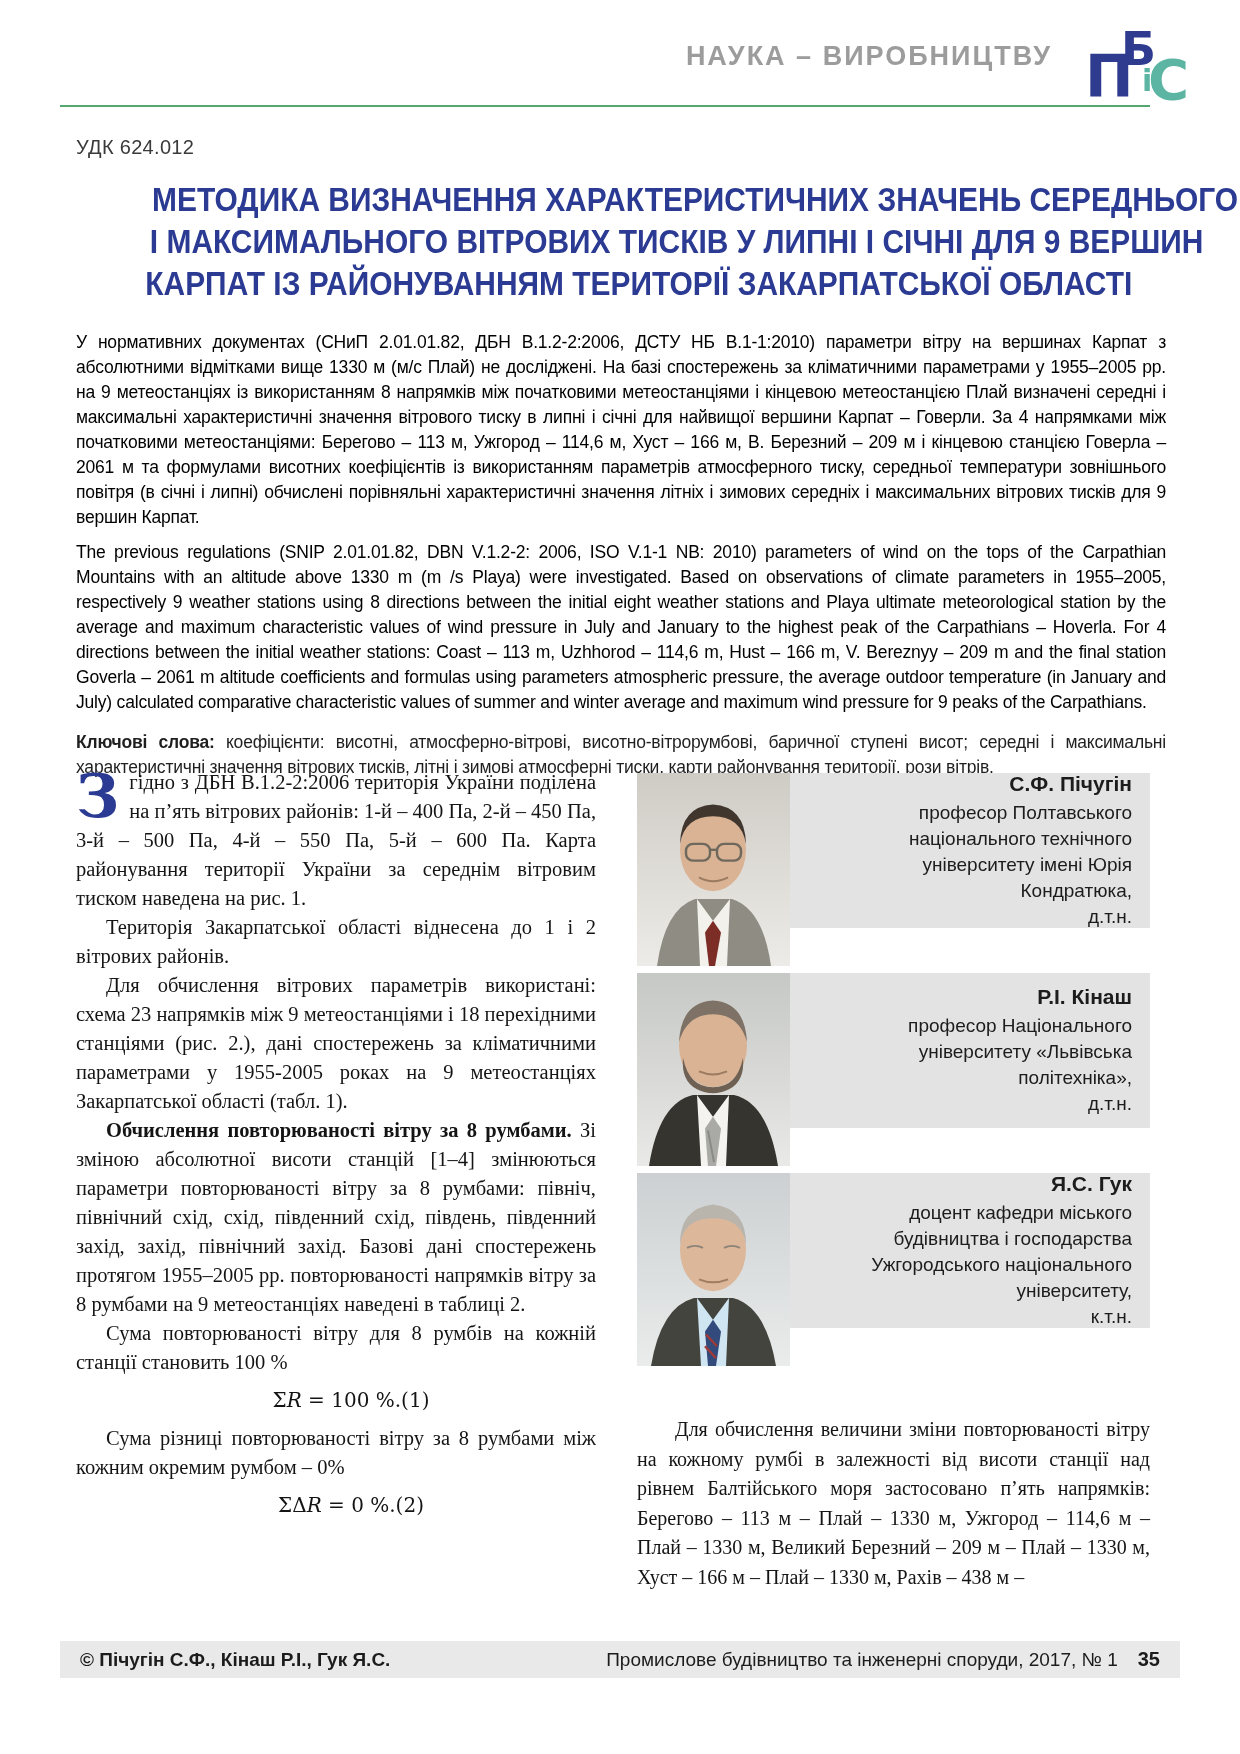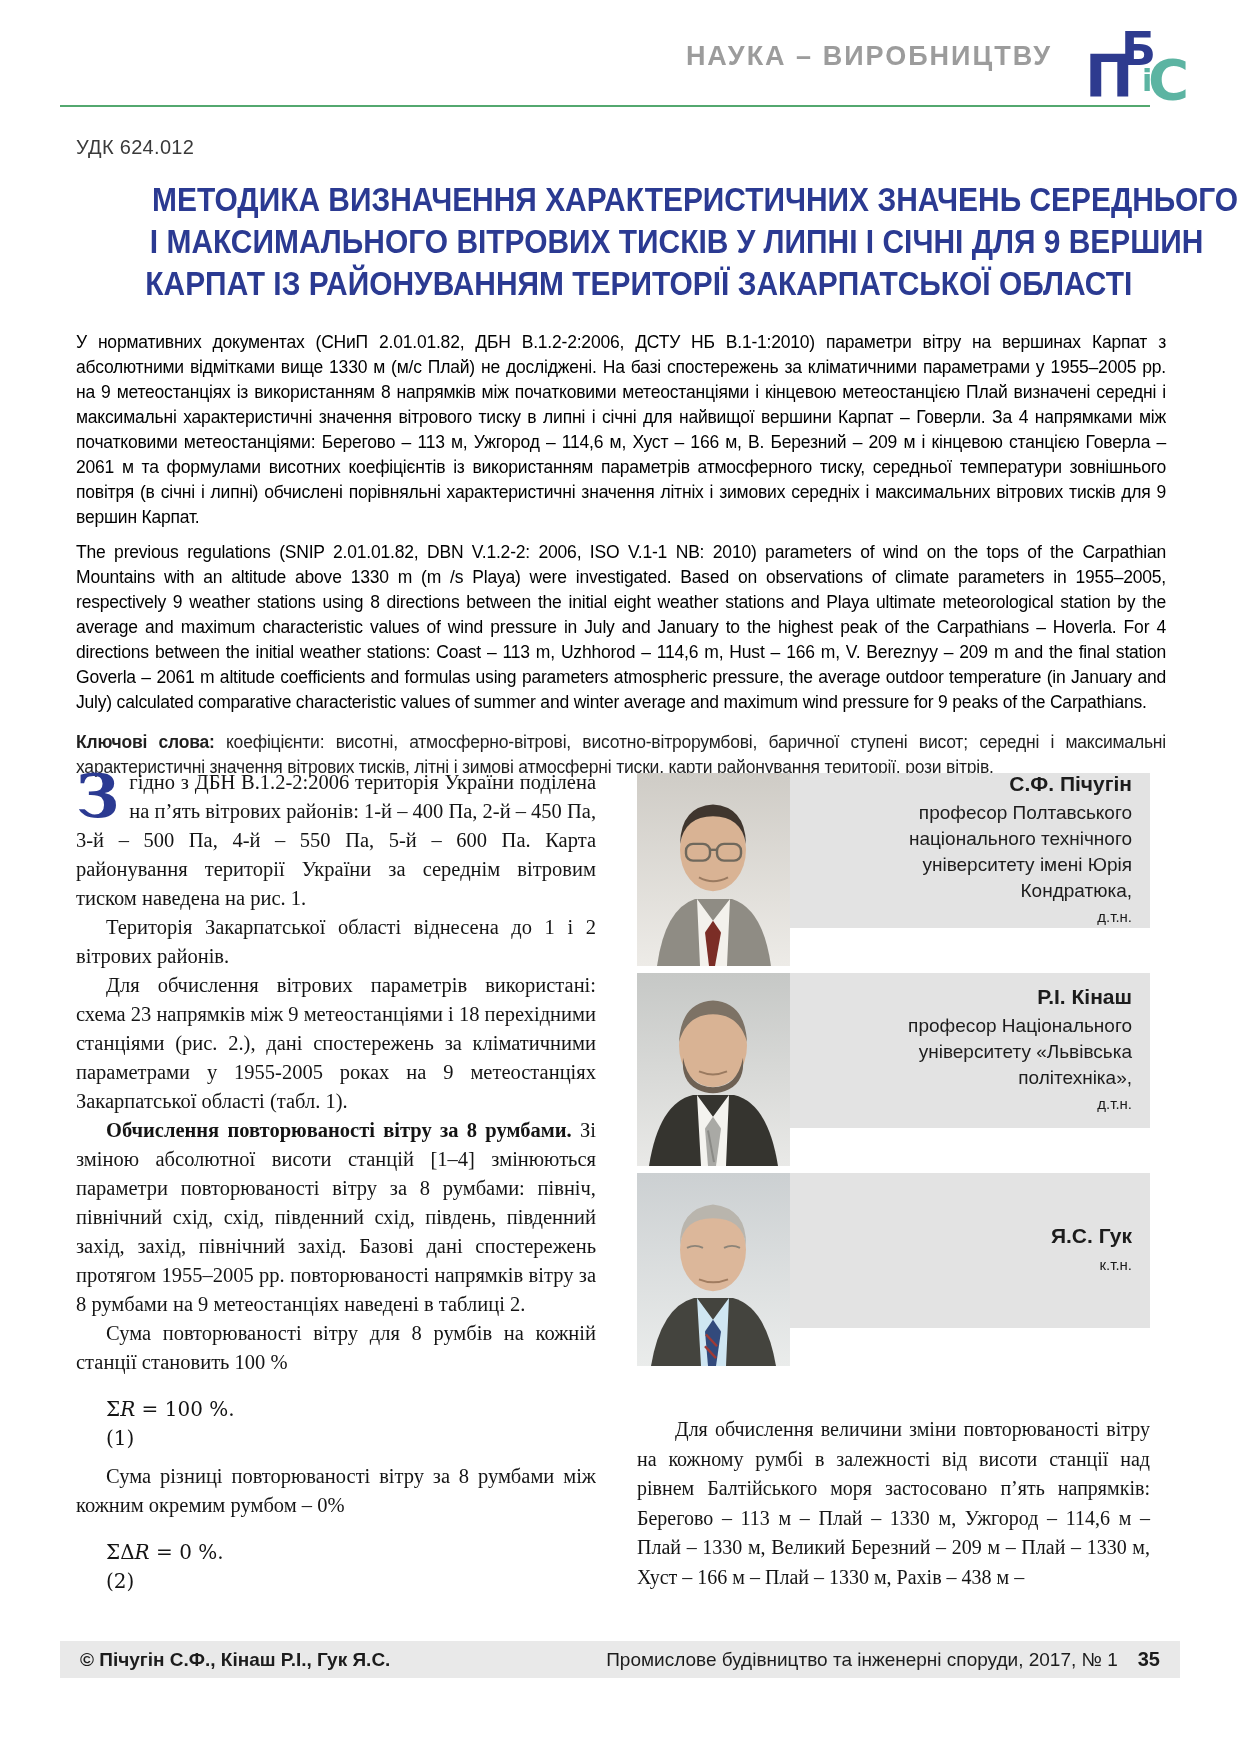--- a/index.html
+++ b/index.html
@@ -38,33 +38,33 @@
     text-align:justify;color:#1f1f1f;letter-spacing:-0.2px;}
   .keywords b{font-weight:bold;}
   
   .col-left{position:absolute;top:768px;left:76px;width:520px;
     font-size:20.5px;line-height:29px;text-align:justify;}
   .col-left p{margin:0;text-indent:30px;}
   .col-left p.first{text-indent:0;}
   .dropcap{float:left;font-family:"DejaVu Serif",serif;font-weight:bold;
     font-size:60px;line-height:48px;color:#2b3a92;margin:4px 10px 0 0;}
   .lead-bold{font-weight:bold;}
-  .formula{display:flex;justify-content:space-between;align-items:baseline;
-    margin:18px 0 9px 0;padding-left:30px;font-family:"DejaVu Serif",serif;font-size:20px;flex-direction:column;}
+  .formula{display:flex;justify-content:center;align-items:baseline;
+    margin:9px 0 9px 0;padding-left:30px;font-family:"DejaVu Serif",serif;font-size:20px;}
   .formula .f-var{font-style:italic;}
   
   .author-card{position:absolute;left:637px;width:513px;height:155px;display:flex;text-align:right;}
   .card-1{top:773px;} .card-2{top:973px;} .card-3{top:1173px;}
   .author-photo{width:153px;height:193px;flex:0 0 153px;}
   .author-info{flex:1;background:#e3e3e3;display:flex;flex-direction:column;
     justify-content:center;padding:10px 18px 10px 26px;box-sizing:border-box;
     font-family:"Liberation Sans",sans-serif;color:#1c1c1c;}
   .author-name{font-weight:bold;font-size:21px;margin-bottom:4px;}
   .author-desc{font-size:19px;line-height:26px;}
-  .author-degree{font-size:15px;line-height:26px;}
+  .author-degree{font-size:19px;line-height:26px;}
   .col-right-par{position:absolute;top:1415px;left:637px;width:513px;
     font-size:20px;line-height:29.5px;text-align:justify;}
   .col-right-par p{margin:0;text-indent:38px;}
   
   .footer{position:absolute;top:1641px;left:60px;width:1120px;height:37px;
     background:#e9e9e9;display:flex;align-items:center;justify-content:space-between;
     font-family:"Liberation Sans",sans-serif;font-size:19px;color:#1c1c1c;
     padding:0 20px;box-sizing:border-box;}
   .footer .f-copy{font-weight:bold;}
   .footer .f-right{display:flex;align-items:center;gap:20px;}
@@ -185,20 +185,21 @@
       <path d="M76 149 L84 161 L79 196 L71 196 L68 161 Z" fill="#324a7c"></path>
       <line x1="69" y1="164" x2="80" y2="176" stroke="#a03a36" stroke-width="2.4"></line>
       <line x1="68" y1="176" x2="79" y2="188" stroke="#a03a36" stroke-width="2.4"></line>
       <ellipse cx="76" cy="78" rx="33" ry="42" fill="#dcb79a"></ellipse>
       <path d="M43 74 Q42 36 76 32 Q110 36 109 74 Q106 46 76 46 Q46 46 43 74 Z" fill="#b9b5ad"></path>
       <path d="M50 76 Q58 72 66 76 M87 76 Q95 72 103 76" fill="none" stroke="#8c8478" stroke-width="2"></path>
       <path d="M62 108 Q76 114 91 108" fill="none" stroke="#a07c60" stroke-width="2"></path>
     </svg>
     <div class="author-info">
       <div class="author-name">Я.С. Гук</div>
+      <div class="author-desc">доцент кафедри міського будівництва і господарства Ужгородського національного університету,</div>
       <div class="author-degree">к.т.н.</div>
     </div>
   </div>
 
   <div class="col-right-par">
     <p>Для обчислення величини зміни повторюваності вітру на кожному румбі в залежності від висоти станції над рівнем Балтійського моря застосовано п’ять напрямків: Берегово – 113 м – Плай – 1330 м, Ужгород – 114,6 м – Плай – 1330 м, Великий Березний – 209 м – Плай – 1330 м, Хуст – 166 м – Плай – 1330 м, Рахів – 438 м –</p>
   </div>
 
   <div class="footer">
     <span class="f-copy">© Пічугін С.Ф., Кінаш Р.І., Гук Я.С.</span>

